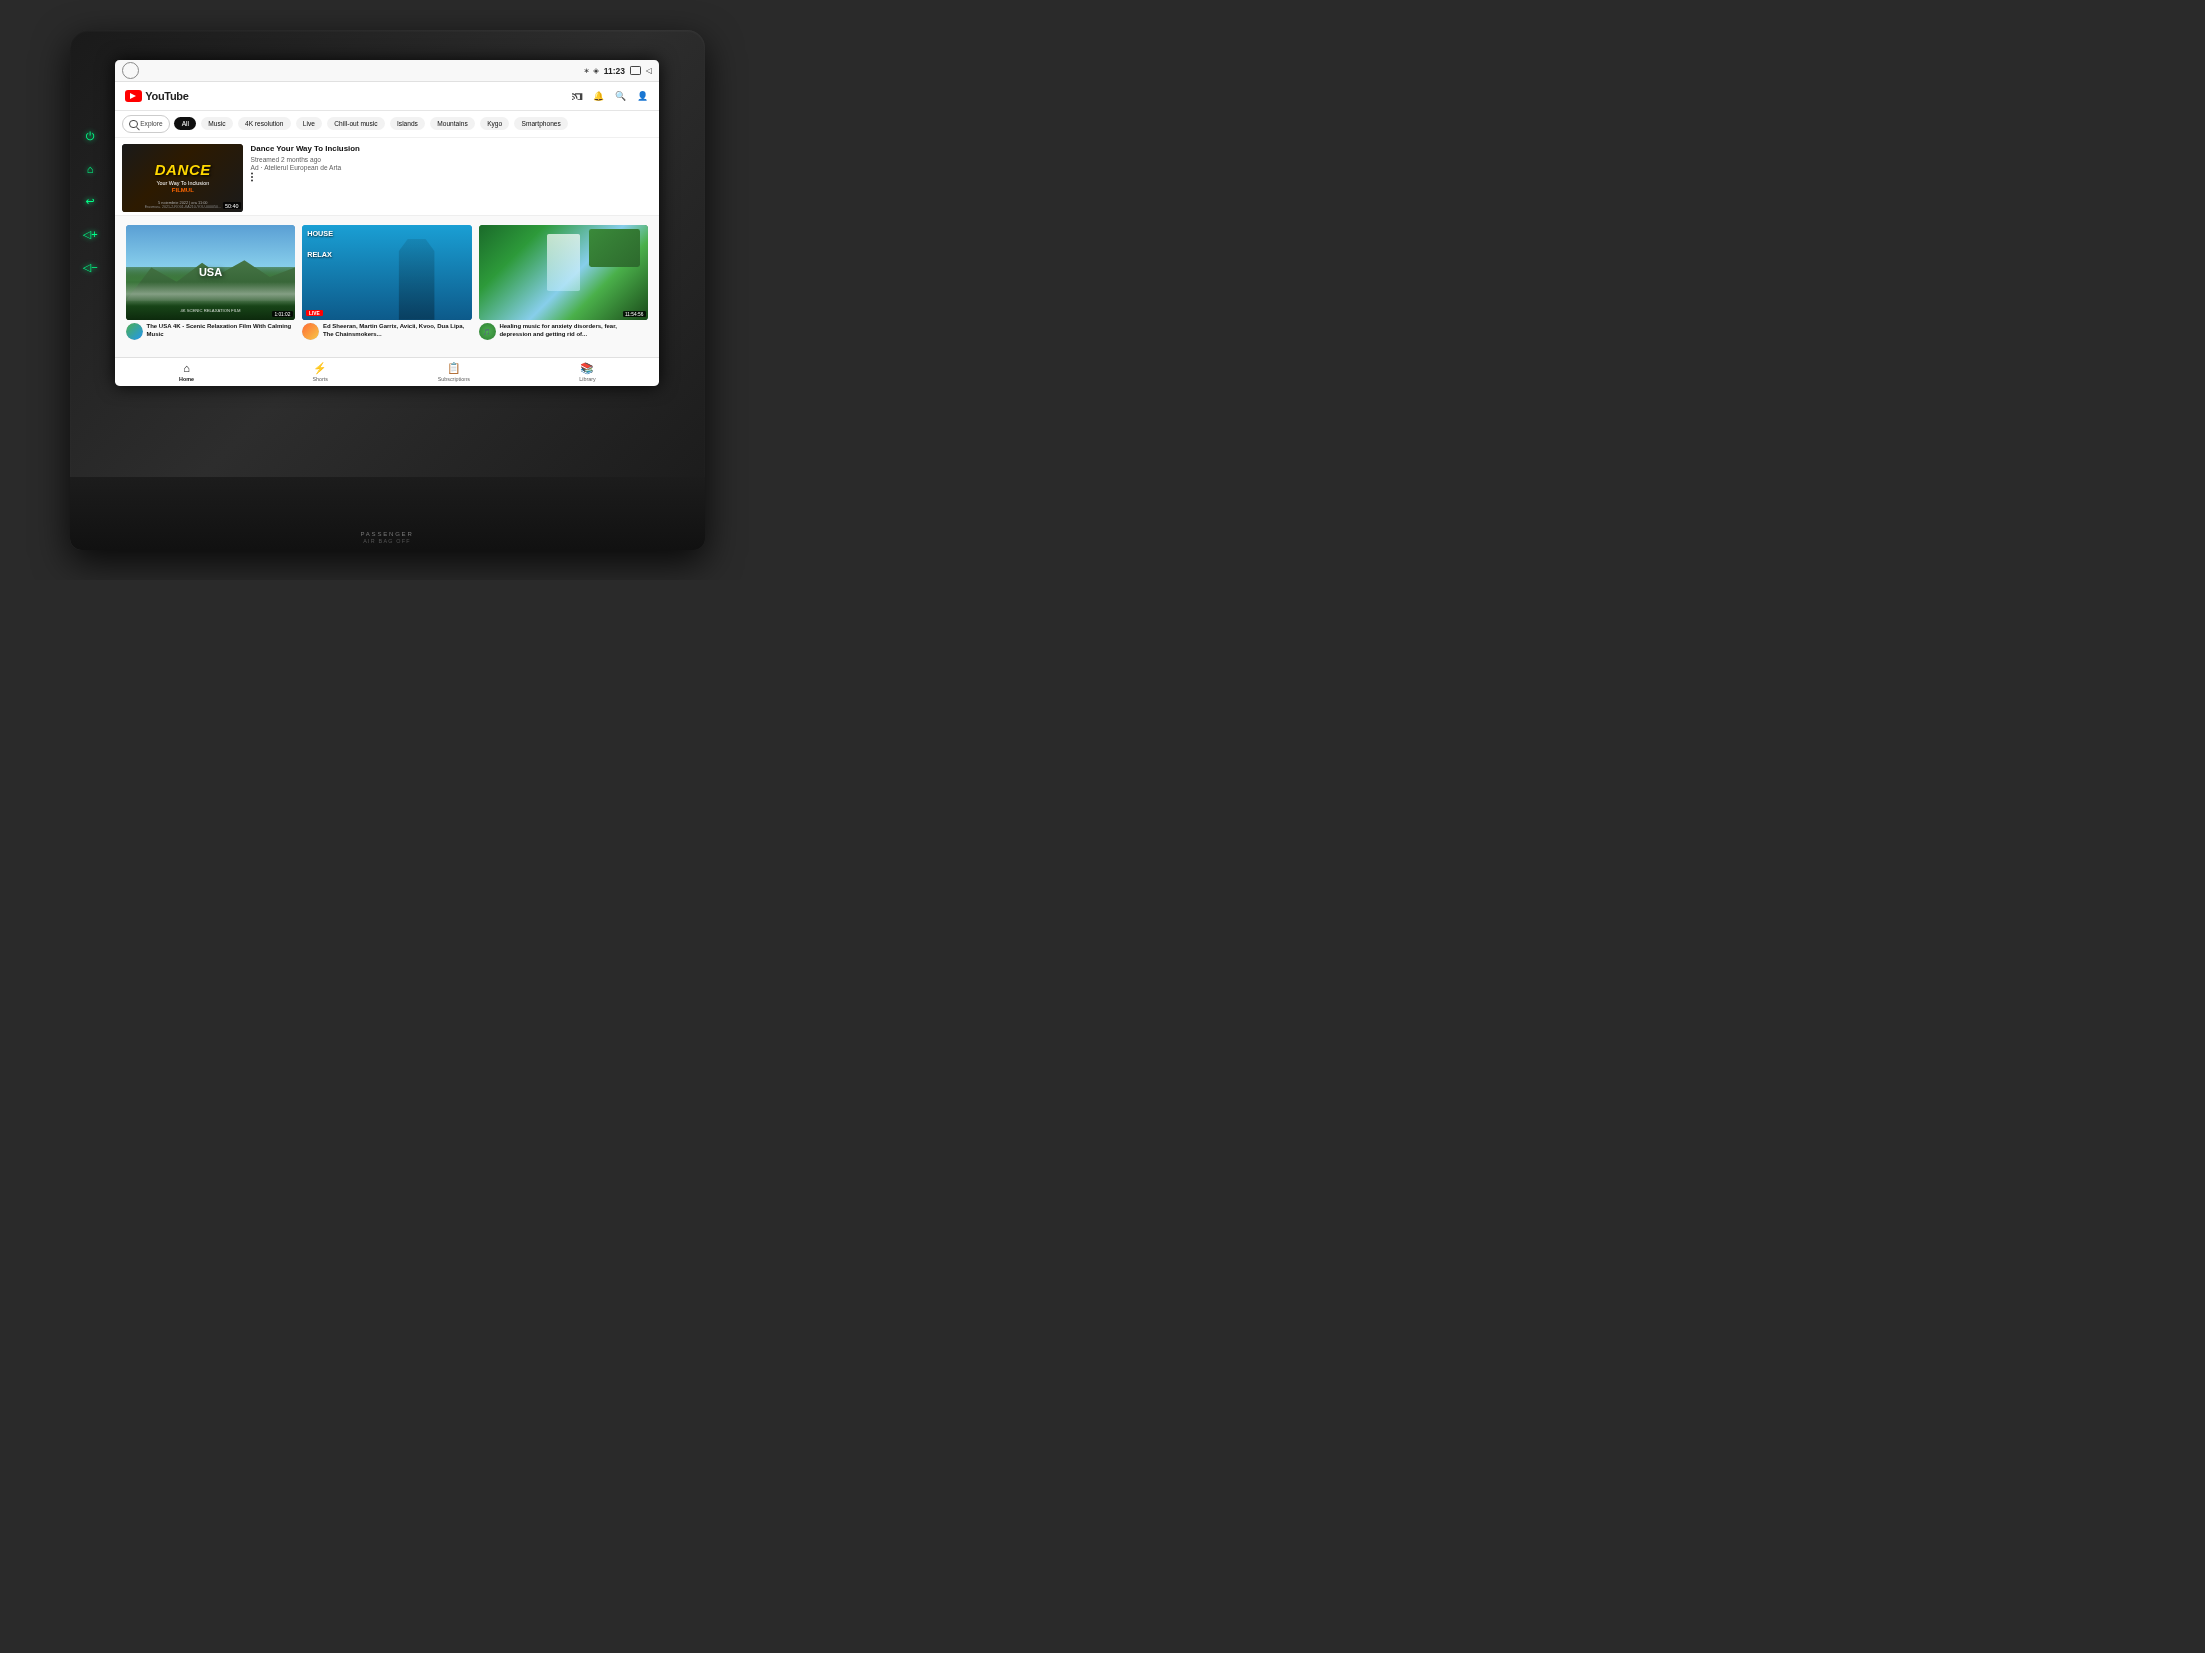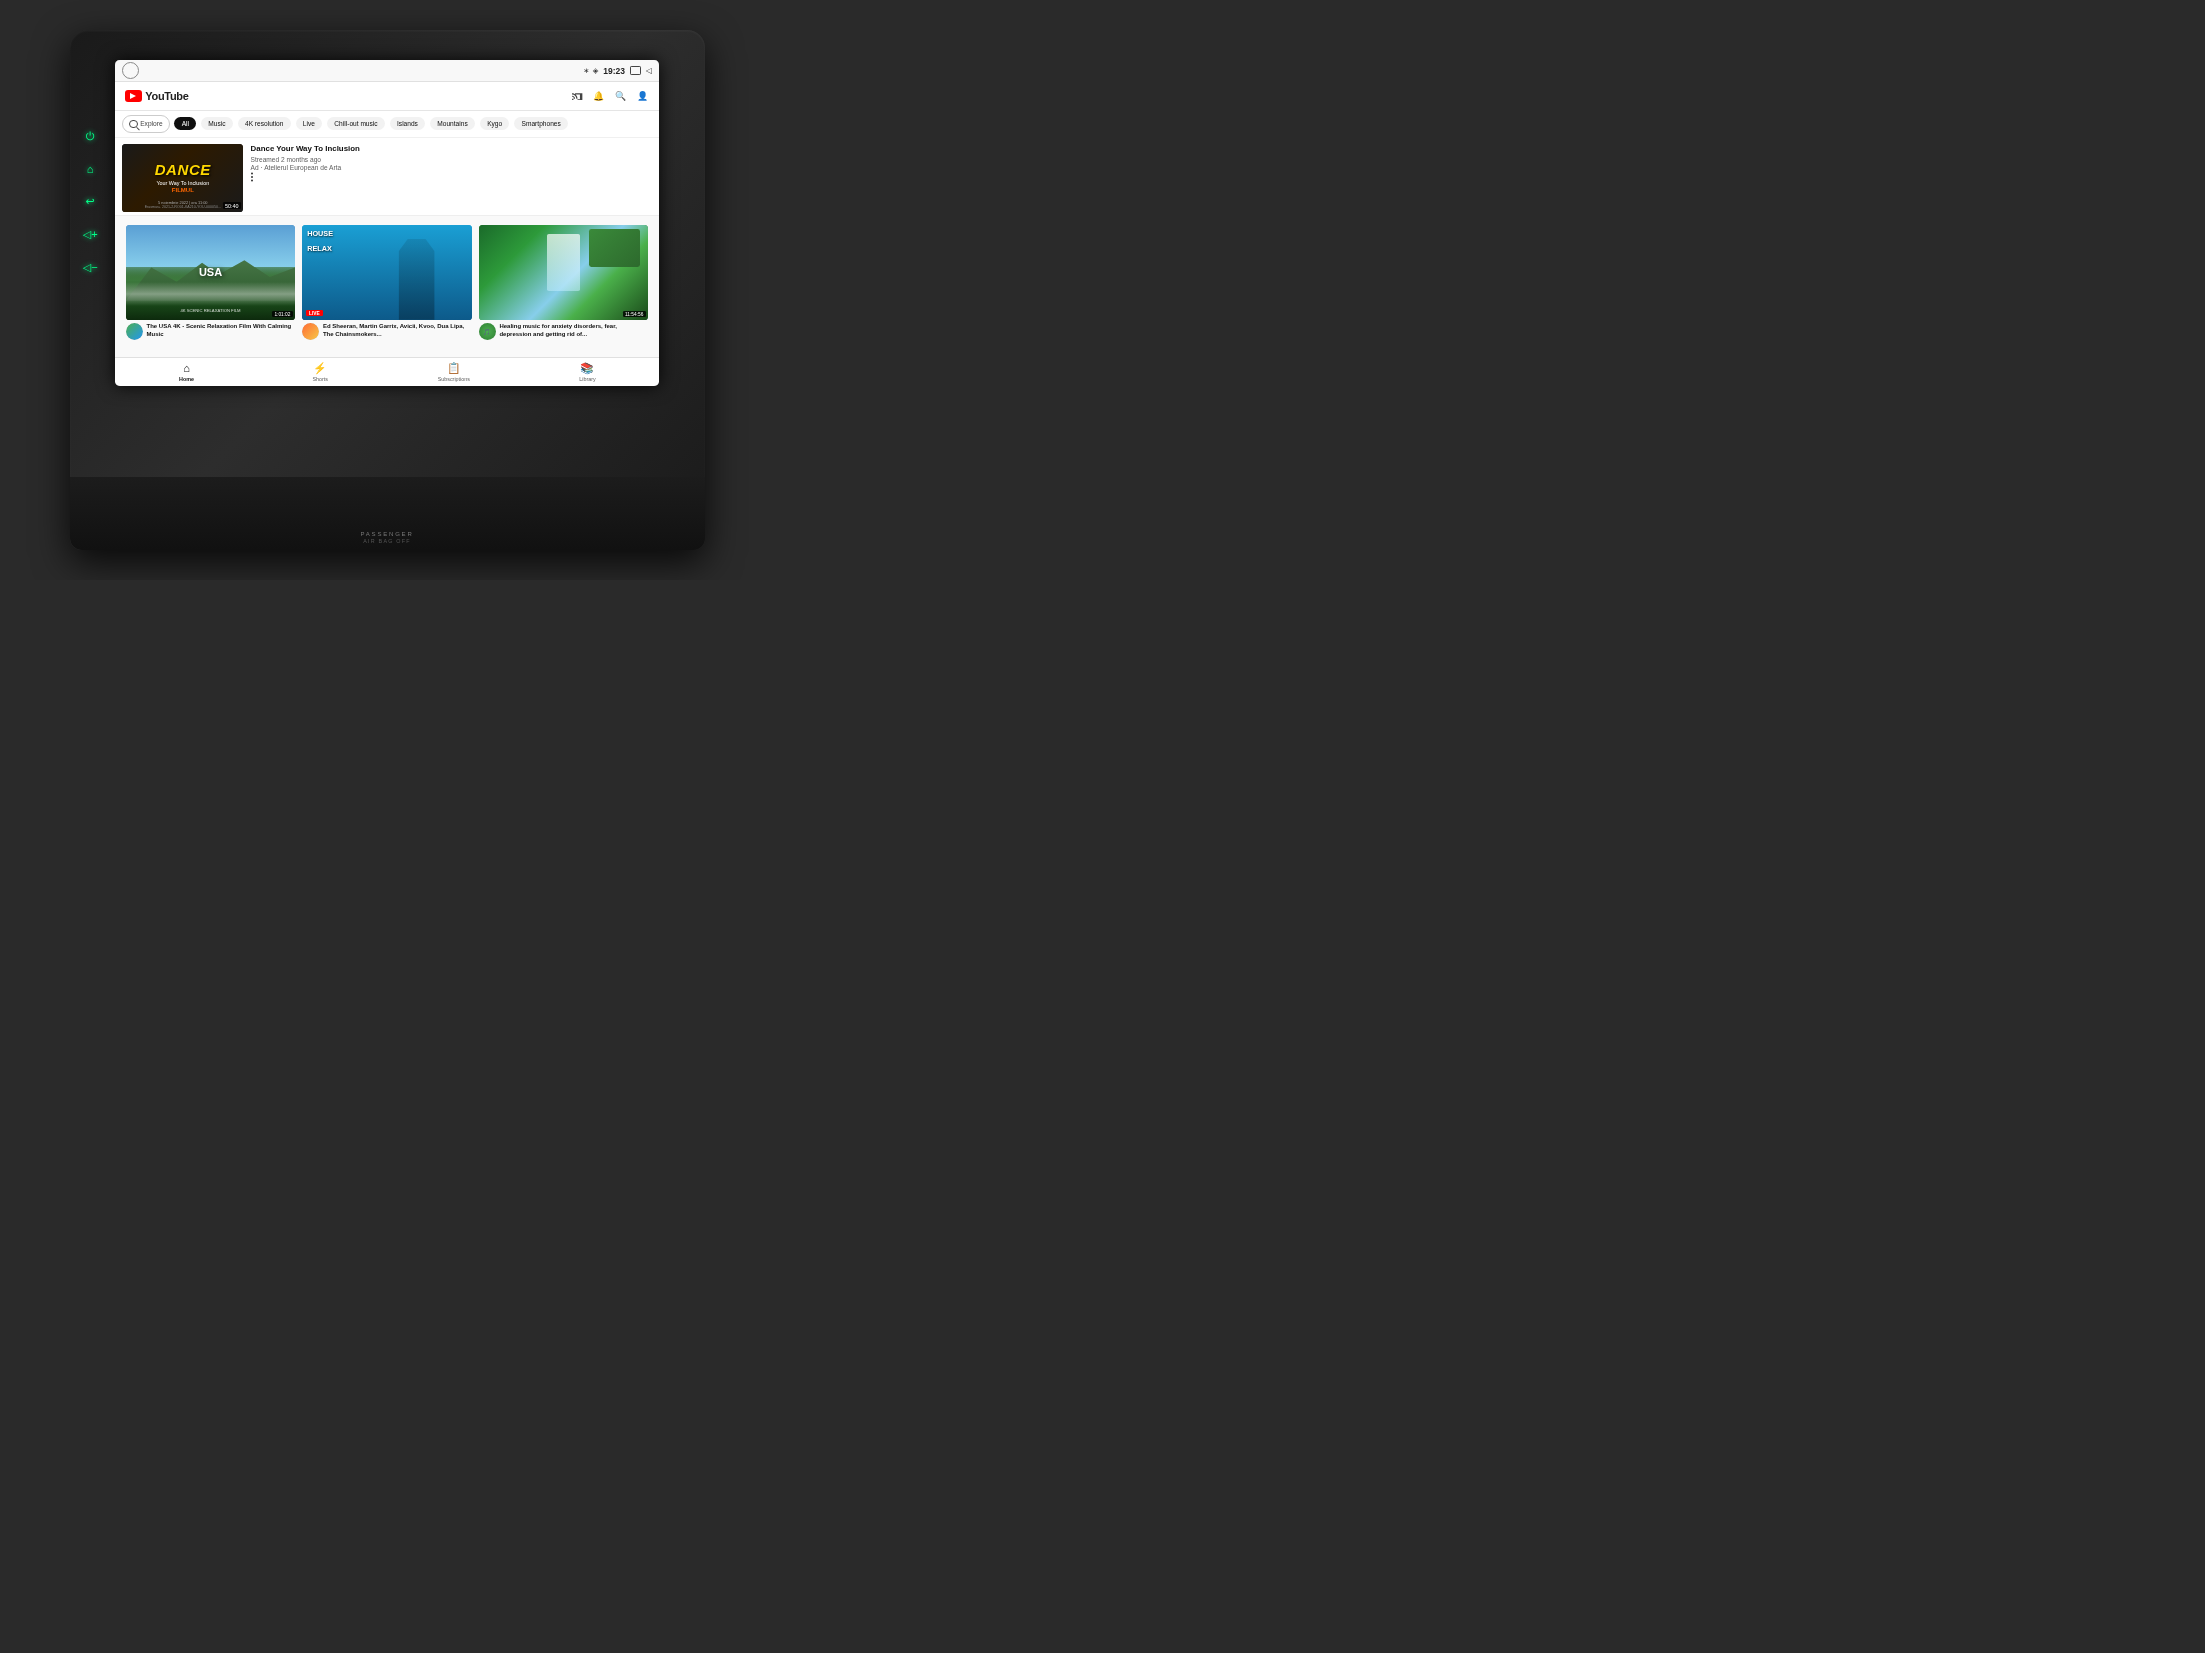--- a/index.html
+++ b/index.html
@@ -600,21 +600,21 @@
 
     <div class="status-bar">
       <div class="status-bar-left">
         <div class="home-indicator"></div>
       </div>
       <div class="status-bar-right">
         <div class="status-icons">
           <span style="font-size:7.3px;">∗</span>
           <span style="font-size:7.3px;">◈</span>
         </div>
-        <span class="time-display">19:23</span>
+        <span class="time-display">11:23</span>
         <div class="nav-icons">
           <span style="font-size:7.9px; border:0.9px solid #444; width:11px; height:8.5px; display:inline-block; border-radius:1.2px;"></span>
           <span style="font-size:7.9px;">◁</span>
         </div>
       </div>
     </div>
 
     <div class="yt-header">
       <div class="yt-logo">
         <div class="yt-icon"></div>
@@ -699,21 +699,21 @@
         </div>
 
         <div class="video-card">
           <div class="thumb">
             <div class="thumb-house" style="width:100%;height:100%;position:relative;">
               <div style="position:absolute;top:0;left:0;right:0;bottom:0;background:linear-gradient(180deg,#1a9fd4 0%,#0d5a8a 100%);"></div>
               <div style="position:absolute;bottom:0;right:15%;width:35%;height:85%;background:linear-gradient(180deg,rgba(0,0,0,0.1),rgba(0,0,0,0.3));clip-path:polygon(35% 0%,65% 0%,80% 15%,80% 100%,20% 100%,20% 15%);"></div>
               <div class="house-text-overlay">
                 <span class="house-label">HOUSE</span>
               </div>
-              <div style="position:absolute;top:17px;left:4.8px;">
+              <div style="position:absolute;top:23px;left:4.8px;">
                 <span class="relax-label">RELAX</span>
               </div>
               <div class="live-badge">LIVE</div>
             </div>
           </div>
           <div class="card-info">
             <div class="card-avatar">
               <div style="width:100%;height:100%;background:linear-gradient(135deg,#ff6b35,#f7c948);border-radius:50%;"></div>
             </div>
             <div class="card-text">

